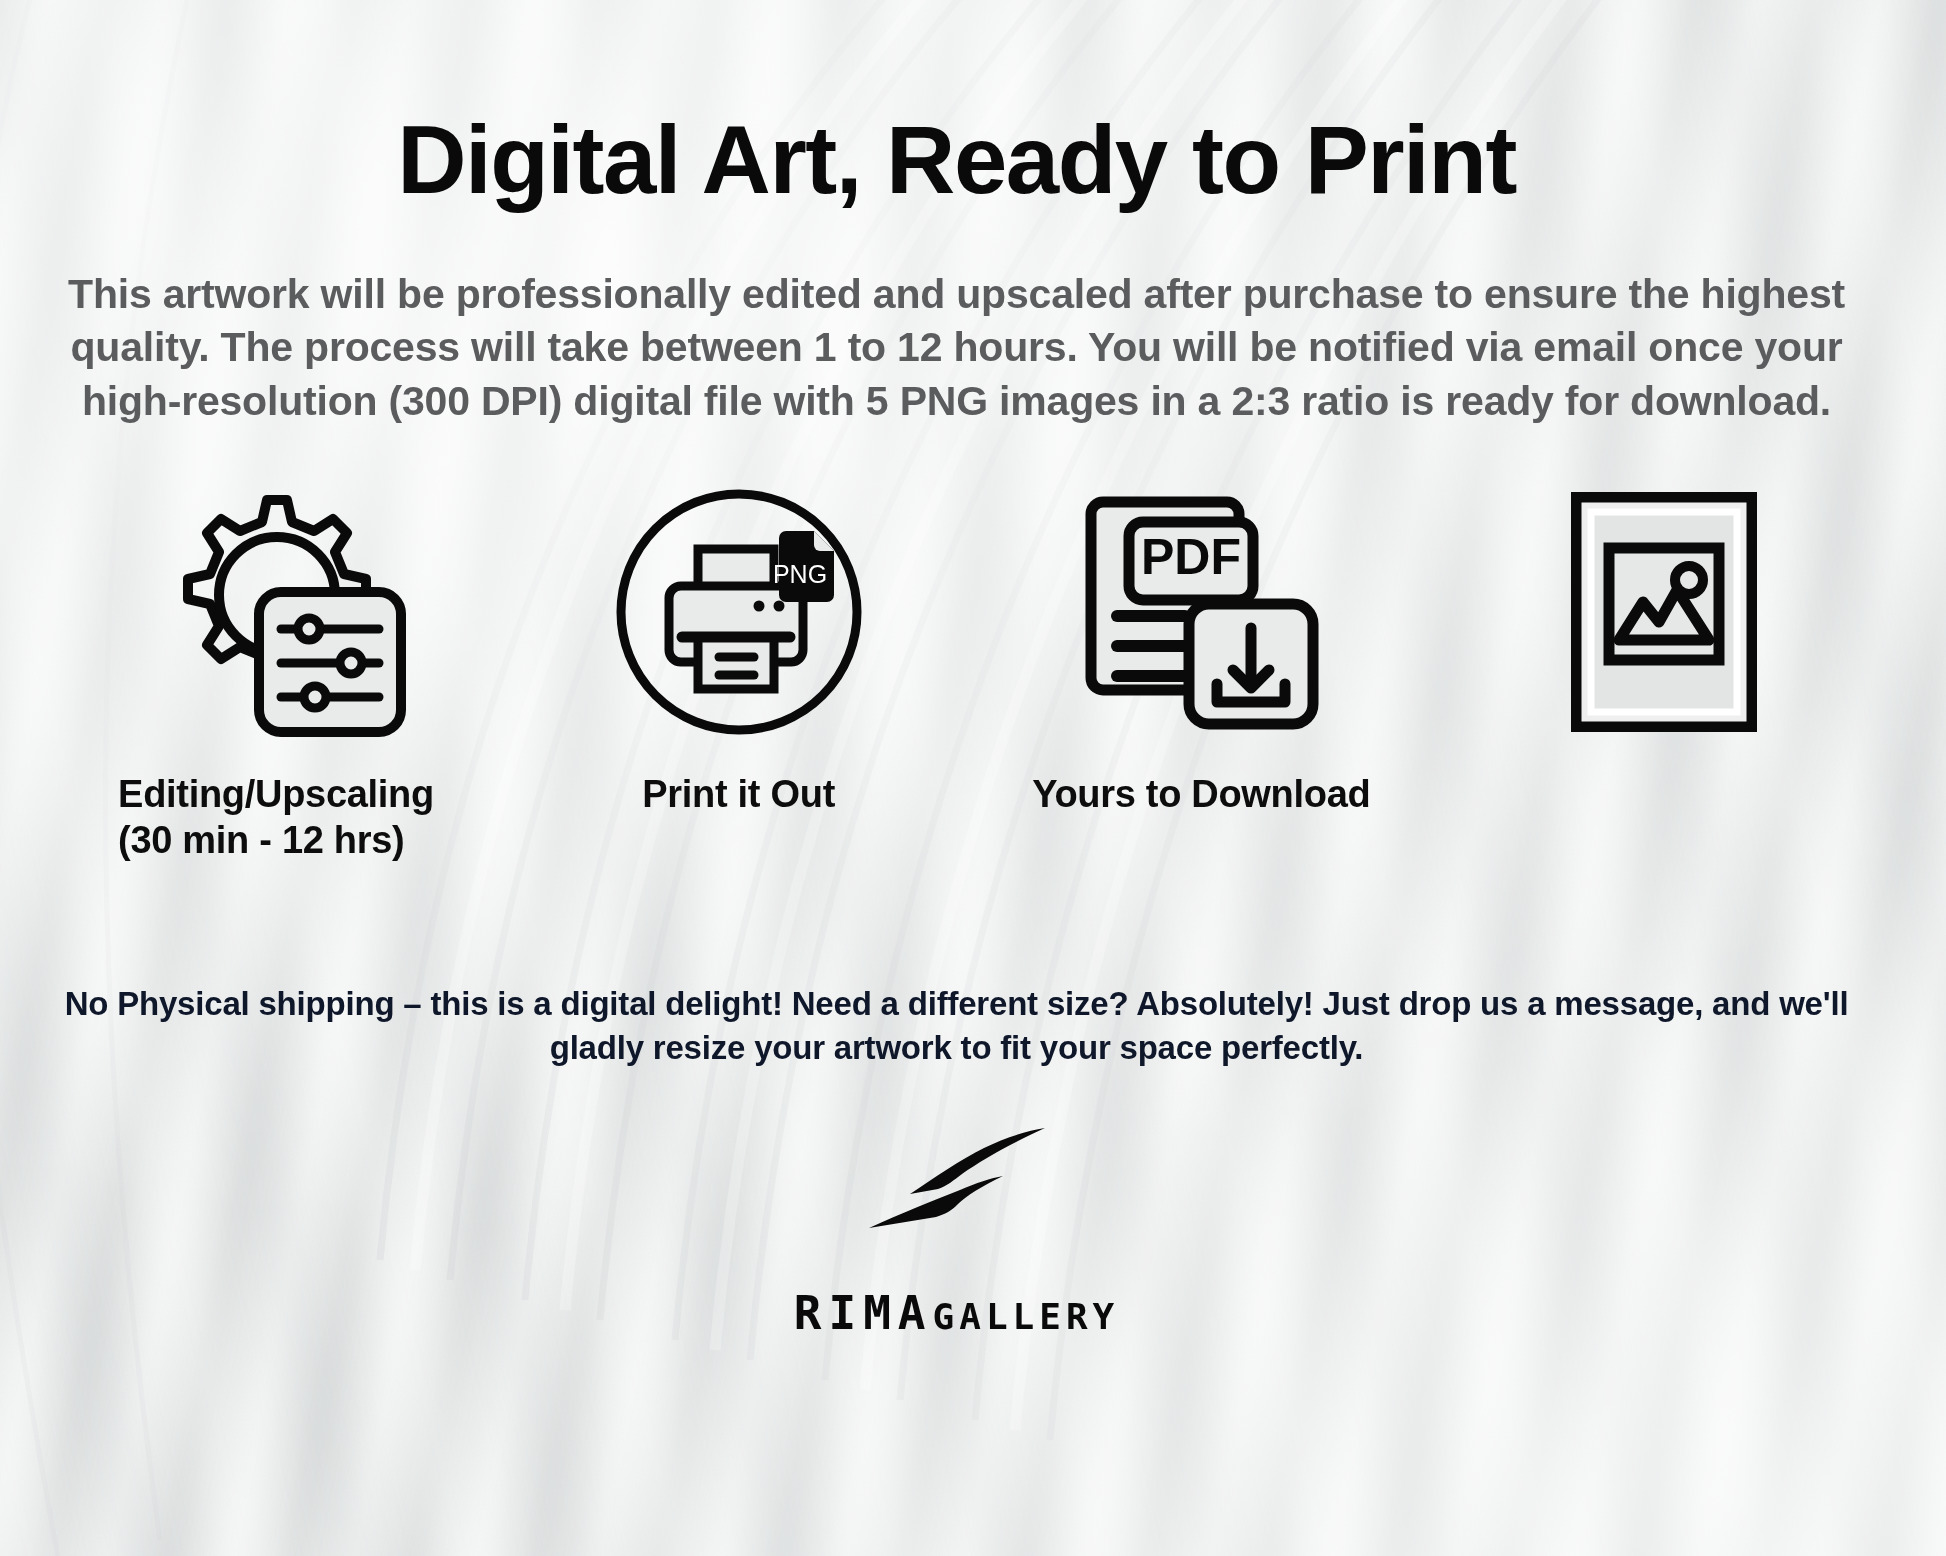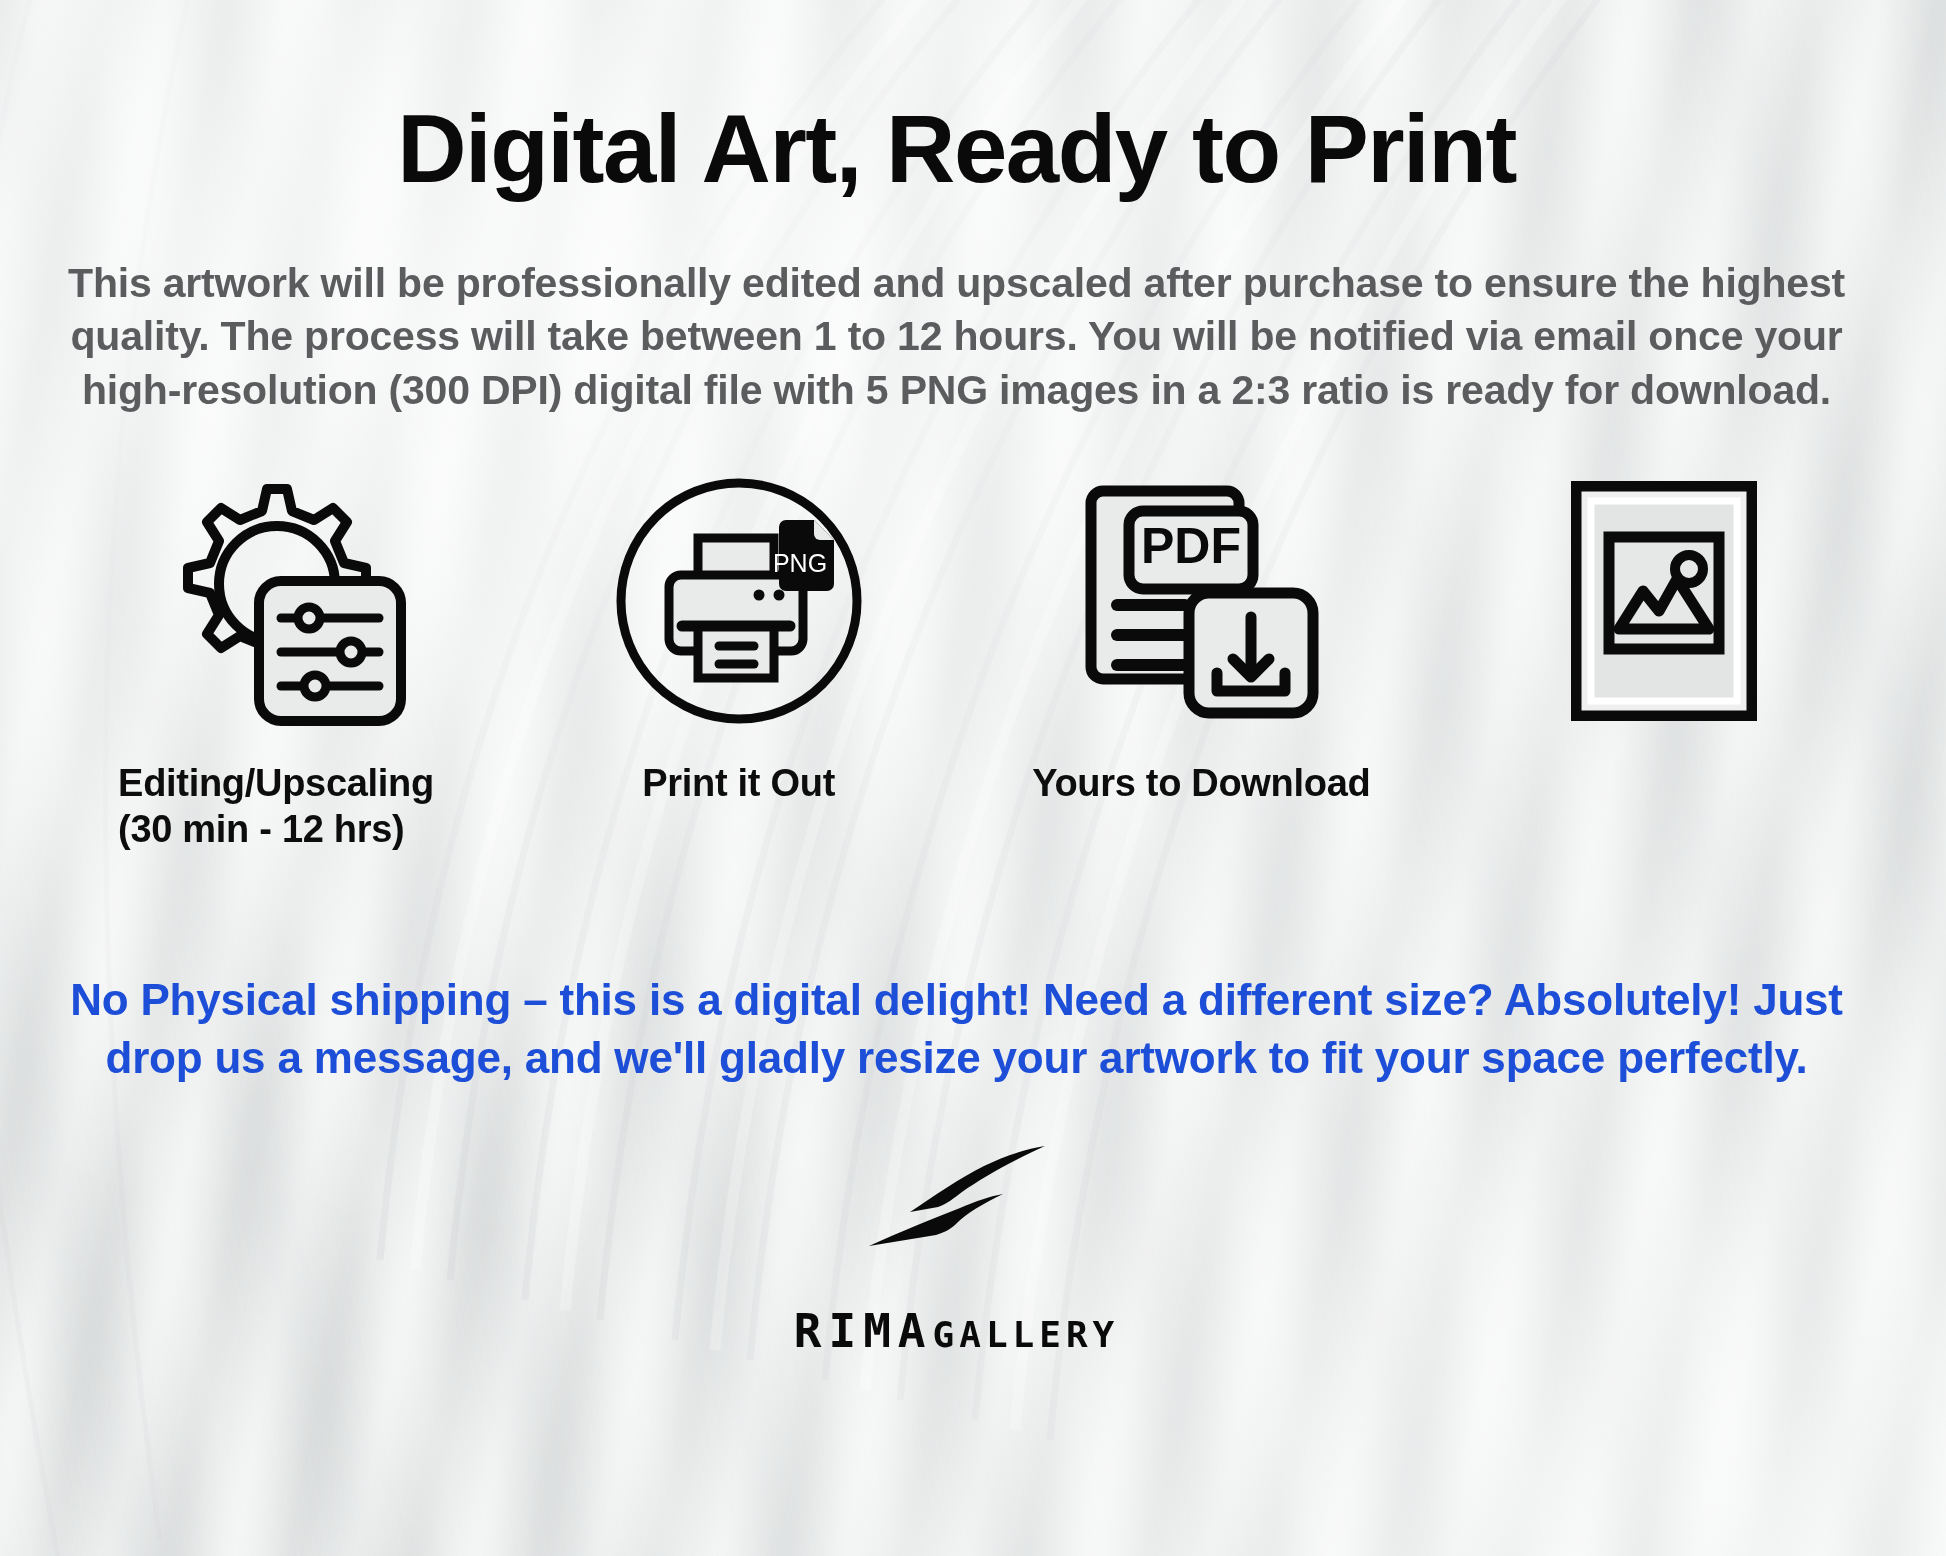--- a/index.html
+++ b/index.html
@@ -74,21 +74,21 @@
       radial-gradient(ellipse 120% 90% at 88% 96%, rgba(255,255,255,0.55) 0%, rgba(255,255,255,0.0) 58%);
   }
 
   
   #content {
     position: relative;
     z-index: 5;
     width: 1913px;
     height: 1556px;
     box-sizing: border-box;
-    padding: 4px 46px;
+    padding: 15px 46px;
   }
 
   .page-title {
     text-align: center;
     font-size: 96px;
     font-weight: 700;
     color: #0a0a0a;
     letter-spacing: -1.5px;
     line-height: 1.02;
     margin: 0;
@@ -137,24 +137,24 @@
     letter-spacing: -0.3px;
     white-space: pre-line;
   }
 
   
   .bottom-note {
     margin: 0 auto;
     padding-top: 118px;
     max-width: 1830px;
     text-align: center;
-    font-size: 44px;
+    font-size: 33px;
     font-weight: 700;
     line-height: 1.34;
-    color: #1d4ed8;
+    color: #0f172a;
     letter-spacing: -0.2px;
   }
 
   
   .logo-block {
     margin: 0 auto;
     padding-top: 46px;
     width: 400px;
     display: flex;
     flex-direction: column;

